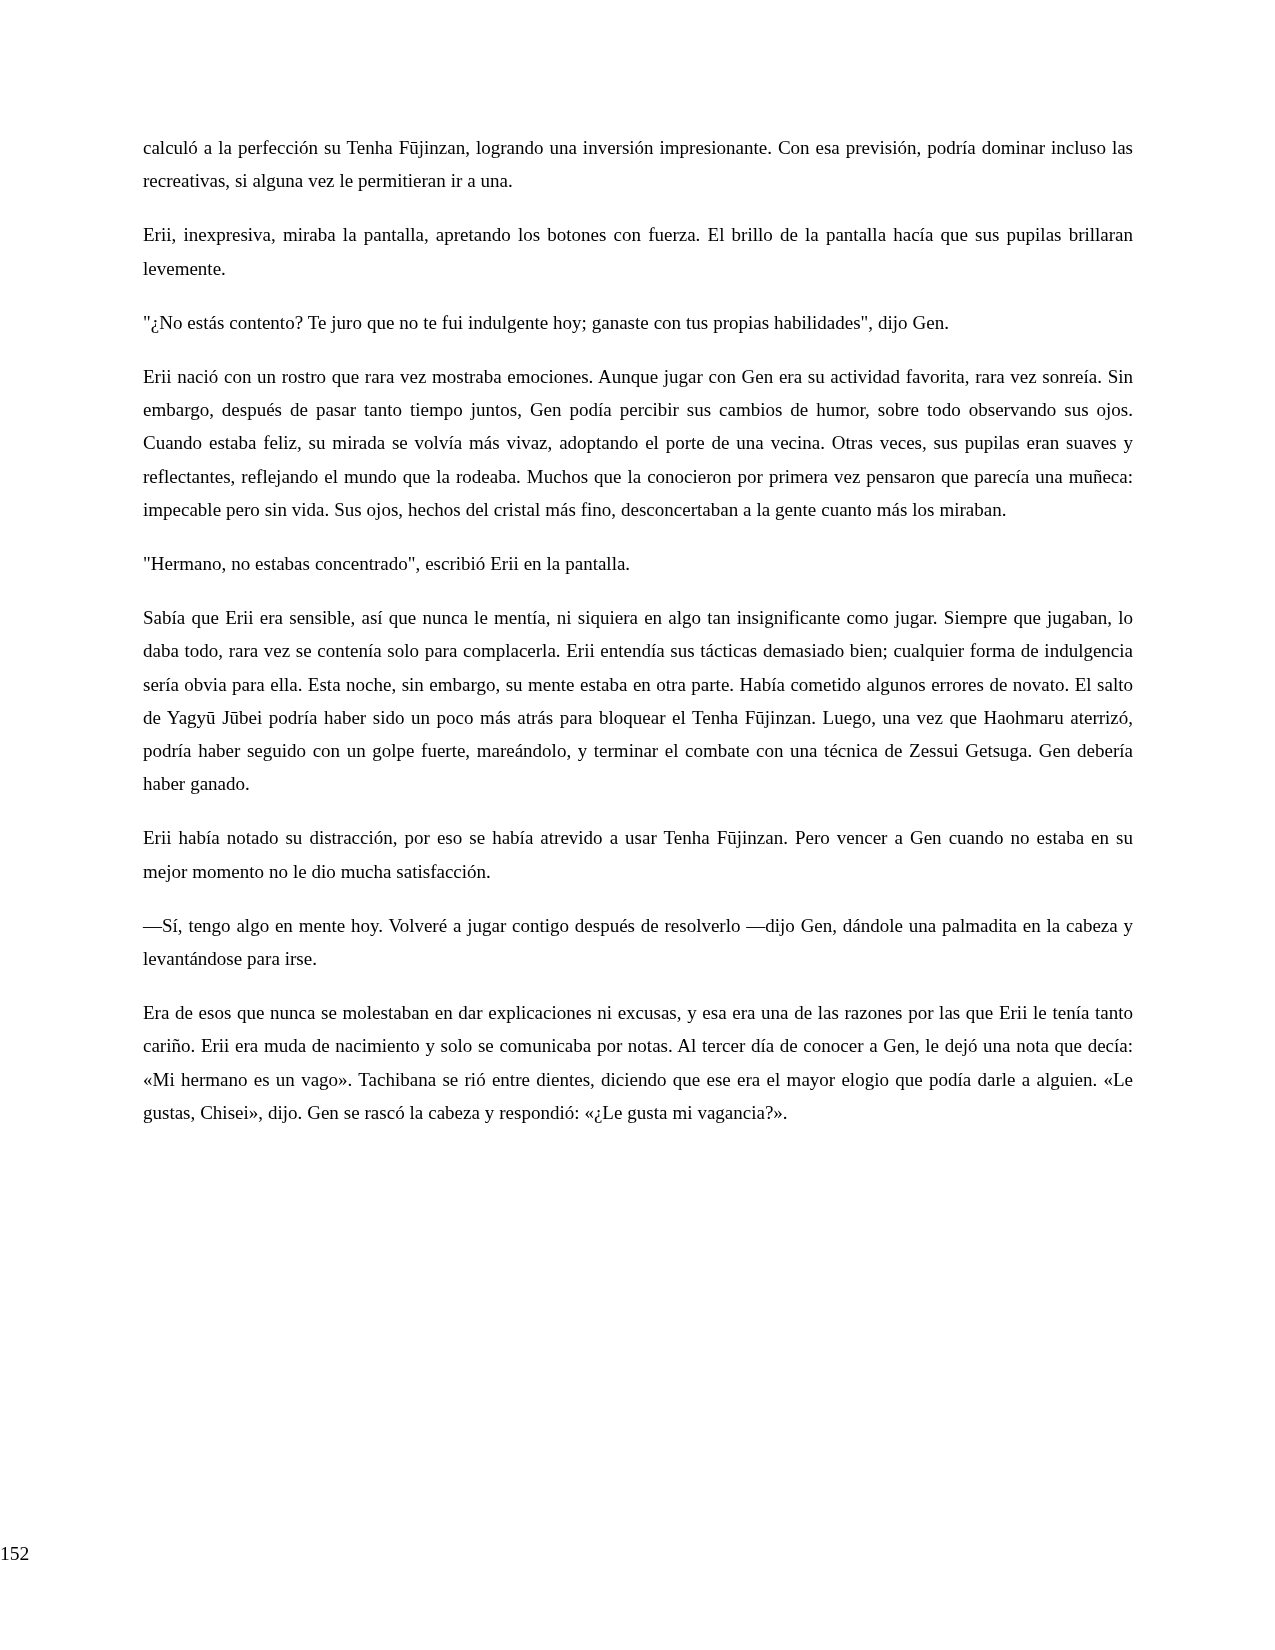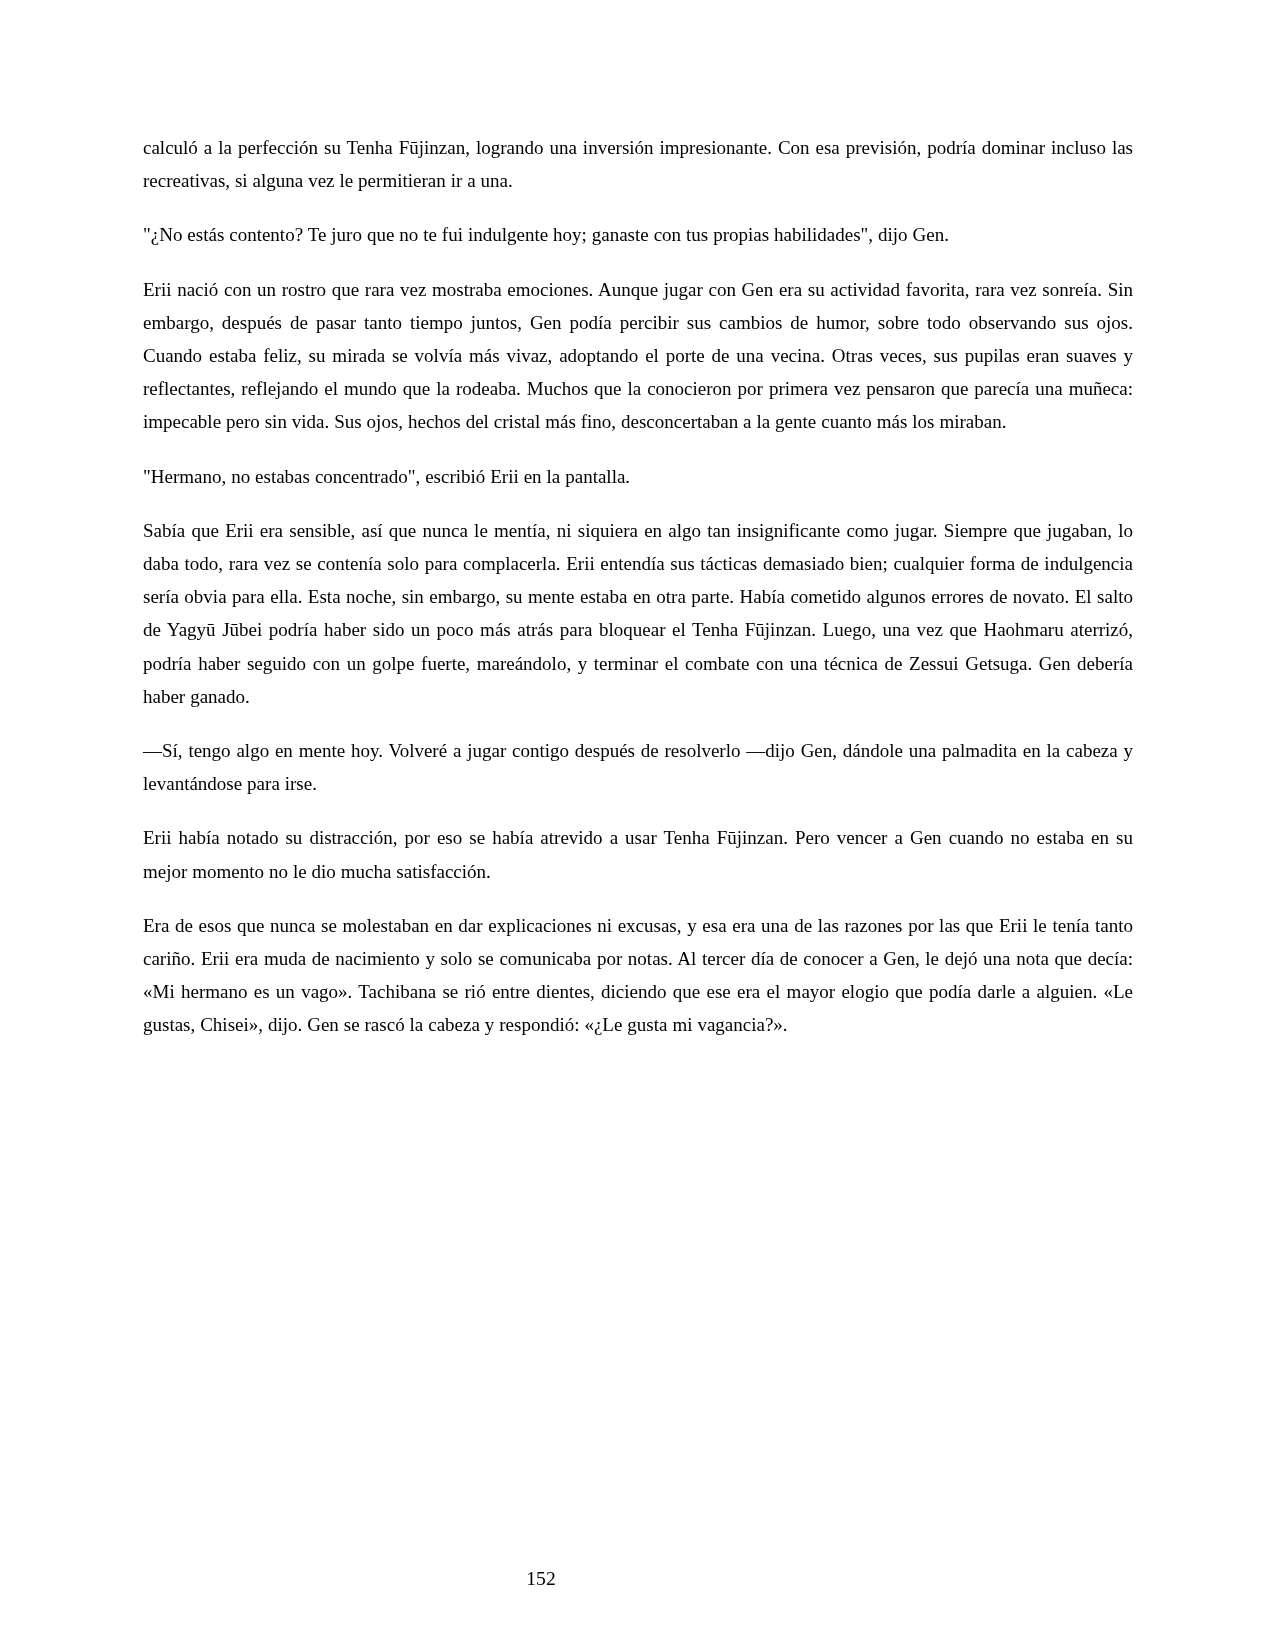--- a/index.html
+++ b/index.html
@@ -39,42 +39,42 @@
     word-spacing: 0.01em;
   }
   .para:last-child {
     margin-bottom: 15px;
   }
   .page-footer {
     position: absolute;
     left: 0;
     top: 1542px;
     width: 1082px;
-    text-align: center;
-    margin-top: 25px;
+    text-align: left;
   }
   .page-number {
     font-size: 19.6px;
     line-height: 24px;
     color: #000000;
   }
 </style>
 </head>
 <body>
 
 <div class="page">
 
   <div class="text-column">
     <p class="para">calculó a la perfección su Tenha Fūjinzan, logrando una inversión impresionante. Con esa previsión, podría dominar incluso las recreativas, si alguna vez le permitieran ir a una.</p>
+    <p class="para">Erii, inexpresiva, miraba la pantalla, apretando los botones con fuerza. El brillo de la pantalla hacía que sus pupilas brillaran levemente.</p>
     <p class="para">"¿No estás contento? Te juro que no te fui indulgente hoy; ganaste con tus propias habilidades", dijo Gen.</p>
     <p class="para">Erii nació con un rostro que rara vez mostraba emociones. Aunque jugar con Gen era su actividad favorita, rara vez sonreía. Sin embargo, después de pasar tanto tiempo juntos, Gen podía percibir sus cambios de humor, sobre todo observando sus ojos. Cuando estaba feliz, su mirada se volvía más vivaz, adoptando el porte de una vecina. Otras veces, sus pupilas eran suaves y reflectantes, reflejando el mundo que la rodeaba. Muchos que la conocieron por primera vez pensaron que parecía una muñeca: impecable pero sin vida. Sus ojos, hechos del cristal más fino, desconcertaban a la gente cuanto más los miraban.</p>
     <p class="para">"Hermano, no estabas concentrado", escribió Erii en la pantalla.</p>
     <p class="para">Sabía que Erii era sensible, así que nunca le mentía, ni siquiera en algo tan insignificante como jugar. Siempre que jugaban, lo daba todo, rara vez se contenía solo para complacerla. Erii entendía sus tácticas demasiado bien; cualquier forma de indulgencia sería obvia para ella. Esta noche, sin embargo, su mente estaba en otra parte. Había cometido algunos errores de novato. El salto de Yagyū Jūbei podría haber sido un poco más atrás para bloquear el Tenha Fūjinzan. Luego, una vez que Haohmaru aterrizó, podría haber seguido con un golpe fuerte, mareándolo, y terminar el combate con una técnica de Zessui Getsuga. Gen debería haber ganado.</p>
+    <p class="para">Erii había notado su distracción, por eso se había atrevido a usar Tenha Fūjinzan. Pero vencer a Gen cuando no estaba en su mejor momento no le dio mucha satisfacción.</p>
     <p class="para">—Sí, tengo algo en mente hoy. Volveré a jugar contigo después de resolverlo —dijo Gen, dándole una palmadita en la cabeza y levantándose para irse.</p>
-    <p class="para">Erii había notado su distracción, por eso se había atrevido a usar Tenha Fūjinzan. Pero vencer a Gen cuando no estaba en su mejor momento no le dio mucha satisfacción.</p>
     <p class="para">Era de esos que nunca se molestaban en dar explicaciones ni excusas, y esa era una de las razones por las que Erii le tenía tanto cariño. Erii era muda de nacimiento y solo se comunicaba por notas. Al tercer día de conocer a Gen, le dejó una nota que decía: «Mi hermano es un vago». Tachibana se rió entre dientes, diciendo que ese era el mayor elogio que podía darle a alguien. «Le gustas, Chisei», dijo. Gen se rascó la cabeza y respondió: «¿Le gusta mi vagancia?».</p>
   </div>
 
   <div class="page-footer">
     <span class="page-number">152</span>
   </div>
 
 </div>
 
 </body></html>

